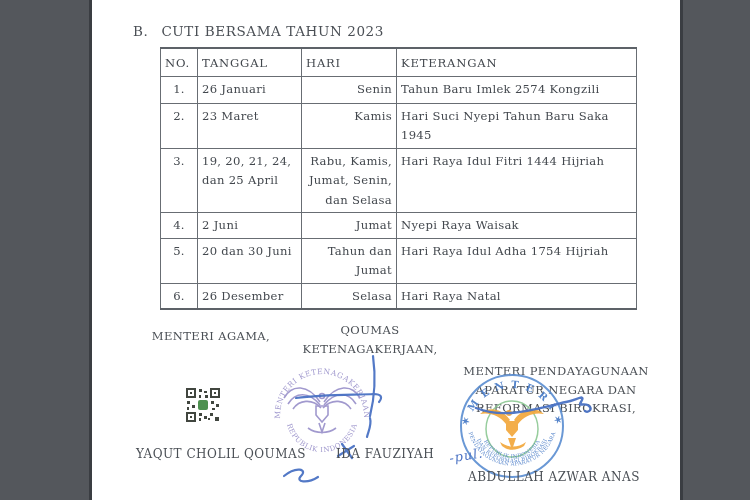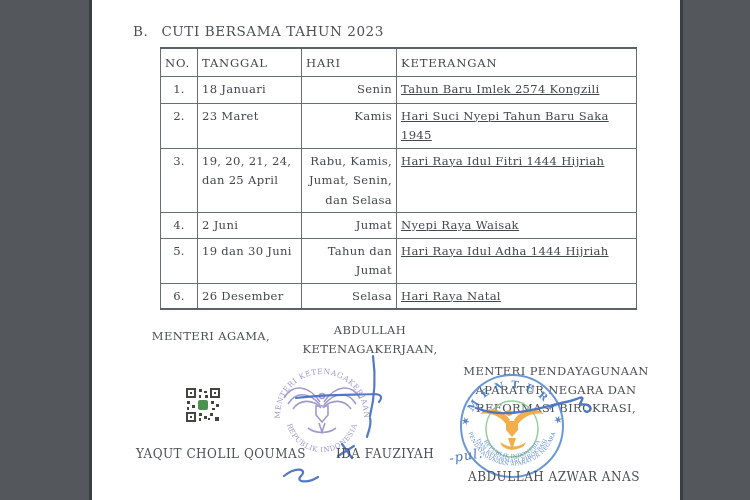--- a/index.html
+++ b/index.html
@@ -32,21 +32,21 @@
     line-height:19.5px;
     white-space:pre-line;
     font-weight:normal;
     letter-spacing:.3px;
   }
   table.holiday-table{border-top:2px solid #5d6268;border-bottom:2px solid #5d6268;}
   table.holiday-table th{text-align:left;letter-spacing:.8px;padding-top:5px;}
   td.c-no{text-align:center;}
   td.c-tanggal{padding-left:9px;}
   td.c-hari{text-align:right;}
-  td.c-ket{padding-left:10px;text-decoration:underline;}
+  td.c-ket{padding-left:10px;}
 
   .sig-title{
     position:absolute;text-align:center;
     font-size:11.5px;line-height:18.5px;letter-spacing:.4px;
     color:#4a4f55;white-space:pre-line;
   }
   #sig-title-1{left:126px;top:327px;width:170px;}
   #sig-title-2{left:285px;top:321px;width:170px;}
   #sig-title-3{left:450px;top:318px;width:212px;margin-top:44px;}
 
@@ -91,21 +91,21 @@
     <tr style="height:26px;">
       <th>NO.</th>
       <th>TANGGAL</th>
       <th>HARI</th>
       <th>KETERANGAN</th>
     </tr>
   </thead>
   <tbody>
     <tr style="height:27px;">
       <td class="c-no">1.</td>
-      <td class="c-tanggal">18 Januari</td>
+      <td class="c-tanggal">26 Januari</td>
       <td class="c-hari">Senin</td>
       <td class="c-ket">Tahun Baru Imlek 2574 Kongzili</td>
     </tr>
     <tr style="height:22px;">
       <td class="c-no">2.</td>
       <td class="c-tanggal">23 Maret</td>
       <td class="c-hari">Kamis</td>
       <td class="c-ket">Hari Suci Nyepi Tahun Baru Saka 1945</td>
     </tr>
     <tr style="height:63px;">
@@ -118,36 +118,36 @@
       <td class="c-ket">Hari Raya Idul Fitri 1444 Hijriah</td>
     </tr>
     <tr style="height:23px;">
       <td class="c-no">4.</td>
       <td class="c-tanggal">2 Juni</td>
       <td class="c-hari">Jumat</td>
       <td class="c-ket">Nyepi Raya Waisak</td>
     </tr>
     <tr style="height:39px;">
       <td class="c-no">5.</td>
-      <td class="c-tanggal">19 dan 30 Juni</td>
+      <td class="c-tanggal">20 dan 30 Juni</td>
       <td class="c-hari">Tahun dan
 Jumat</td>
-      <td class="c-ket">Hari Raya Idul Adha 1444 Hijriah</td>
+      <td class="c-ket">Hari Raya Idul Adha 1754 Hijriah</td>
     </tr>
     <tr style="height:26px;">
       <td class="c-no">6.</td>
       <td class="c-tanggal">26 Desember</td>
       <td class="c-hari">Selasa</td>
       <td class="c-ket">Hari Raya Natal</td>
     </tr>
   </tbody>
 </table>
 
 <div class="sig-title" id="sig-title-1">MENTERI AGAMA,</div>
-<div class="sig-title" id="sig-title-2">ABDULLAH
+<div class="sig-title" id="sig-title-2">QOUMAS
 KETENAGAKERJAAN,</div>
 <div class="sig-title" id="sig-title-3">MENTERI PENDAYAGUNAAN
 APARATUR NEGARA DAN
 REFORMASI BIROKRASI,</div>
 
 <svg class="abs" id="qr-stamp" width="36" height="36" viewBox="0 0 36 36">
   <g fill="#41463f">
     <path d="M1,1h10v10h-10z M3,3v6h6v-6z" fill-rule="evenodd"></path>
     <path d="M25,1h10v10h-10z M27,3v6h6v-6z" fill-rule="evenodd"></path>
     <path d="M1,25h10v10h-10z M3,27v6h6v-6z" fill-rule="evenodd"></path>

